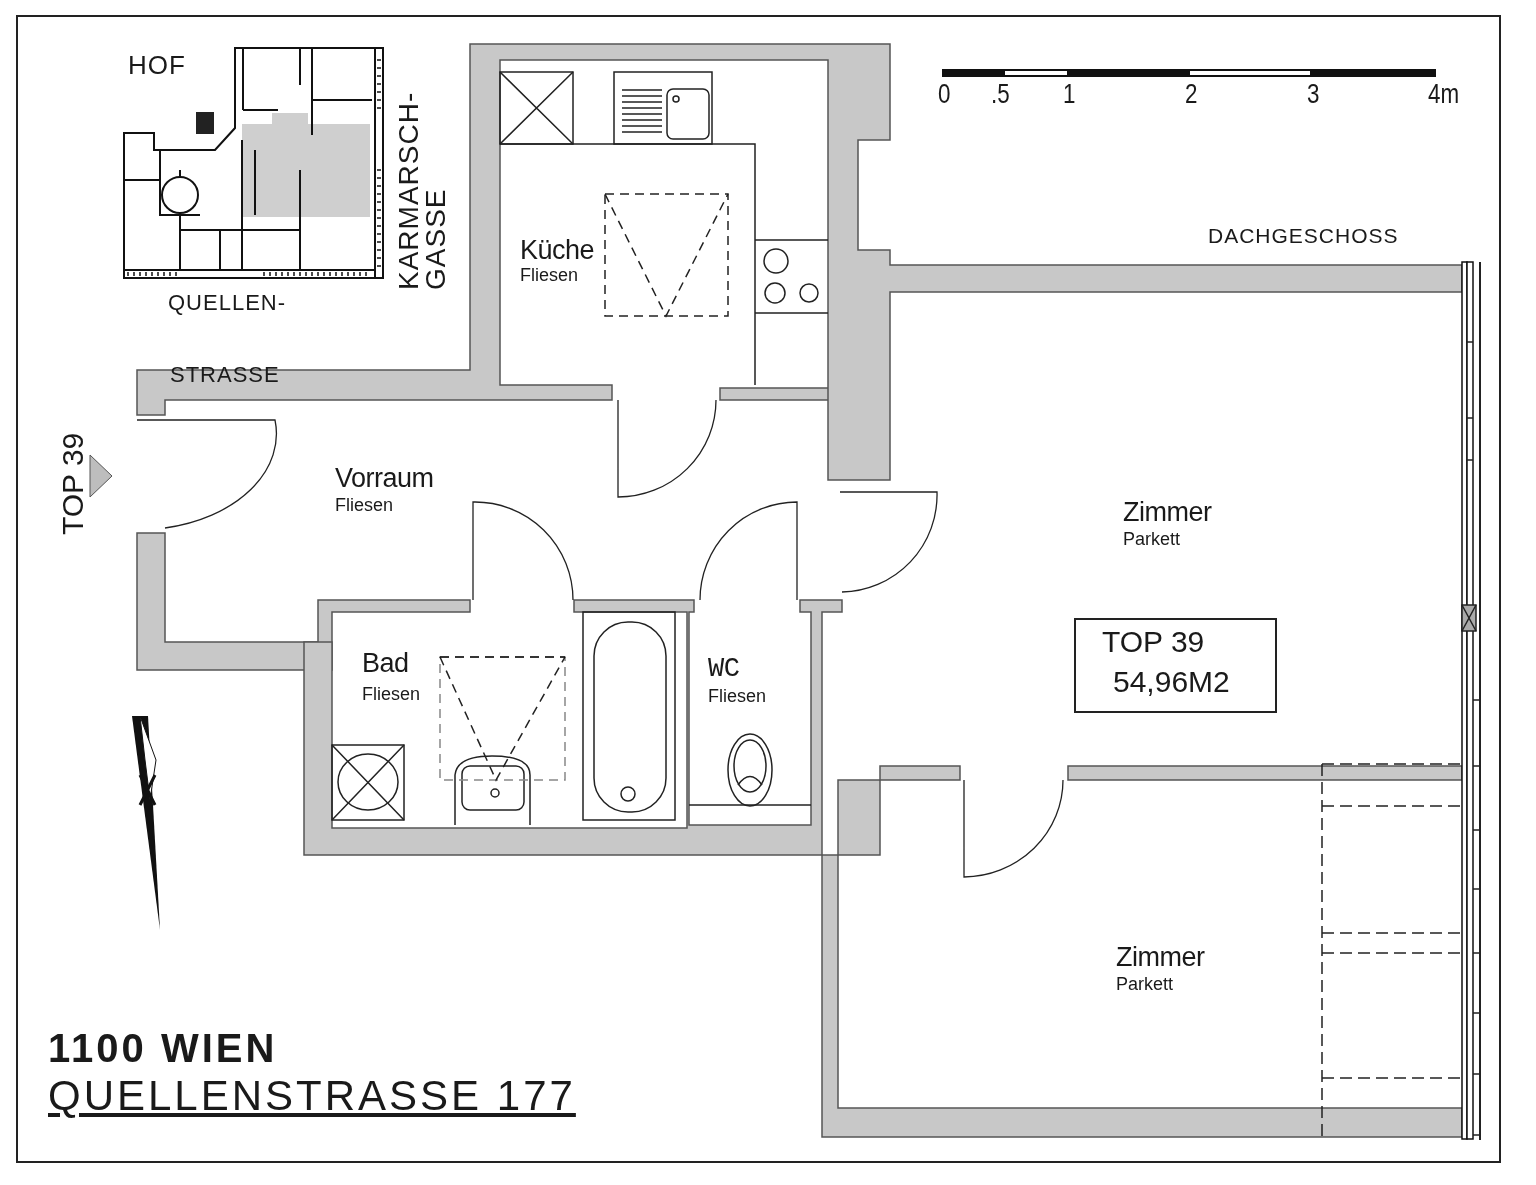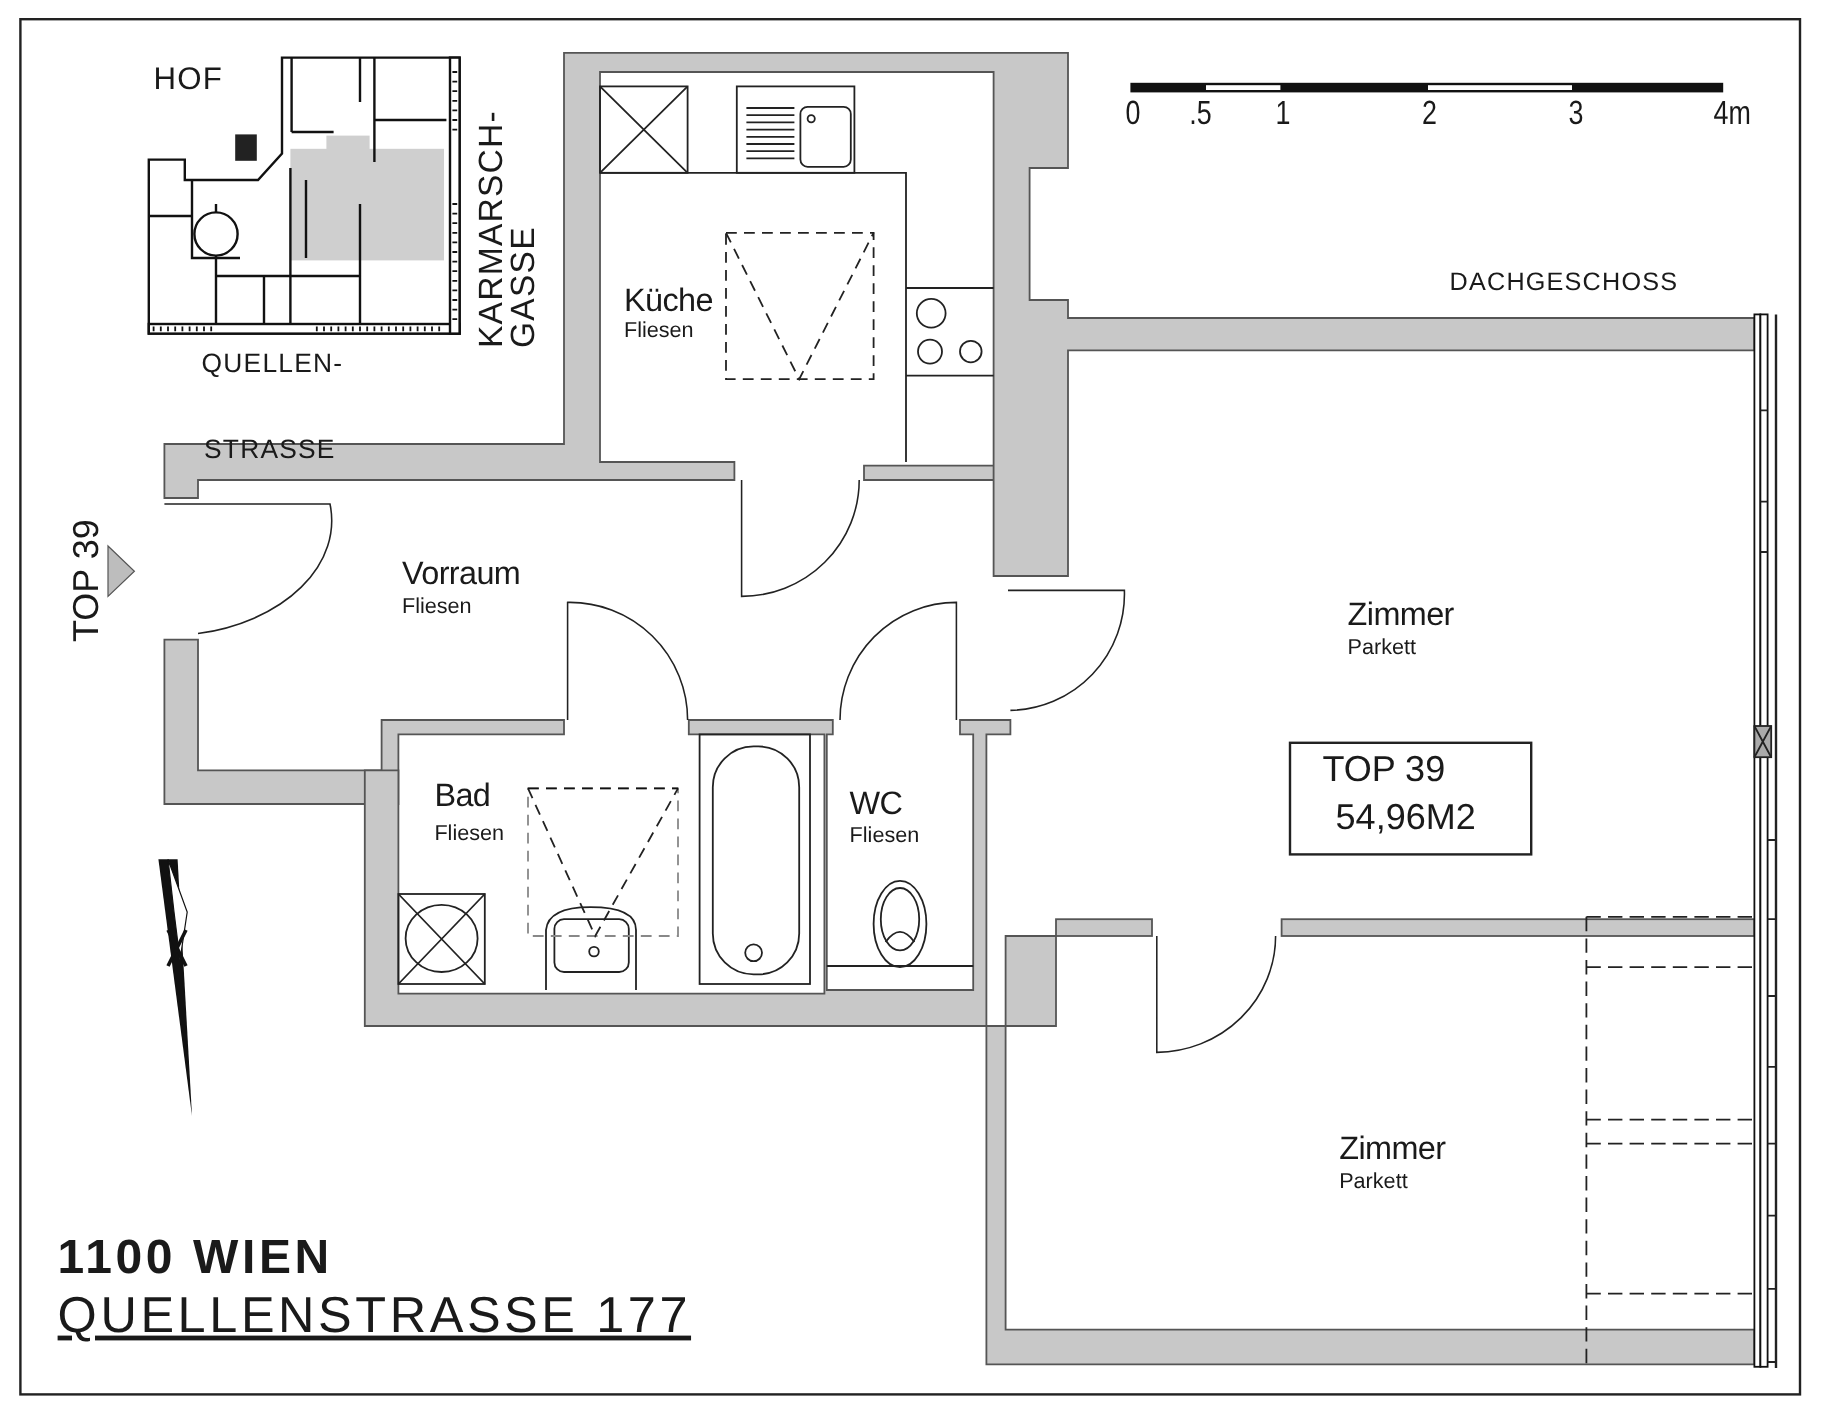--- a/index.html
+++ b/index.html
@@ -152,21 +152,21 @@
 
 <span class="lbl room-name" style="left:520px;top:237px;">Küche</span>
 <span class="lbl room-floor" style="left:520px;top:266px;">Fliesen</span>
 
 <span class="lbl room-name" style="left:335px;top:465px;">Vorraum</span>
 <span class="lbl room-floor" style="left:335px;top:496px;">Fliesen</span>
 
 <span class="lbl room-name" style="left:362px;top:650px;">Bad</span>
 <span class="lbl room-floor" style="left:362px;top:685px;">Fliesen</span>
 
-<span class="lbl room-name" style="left:708px;top:656px;">WC</span>
+<span class="lbl room-name" style="left:708px;top:656px;font-family:Liberation Mono, monospace;">WC</span>
 <span class="lbl room-floor" style="left:708px;top:687px;">Fliesen</span>
 
 <span class="lbl room-name" style="left:1123px;top:499px;">Zimmer</span>
 <span class="lbl room-floor" style="left:1123px;top:530px;">Parkett</span>
 
 <span class="lbl room-name" style="left:1116px;top:944px;">Zimmer</span>
 <span class="lbl room-floor" style="left:1116px;top:975px;">Parkett</span>
 
 <div id="unit-box"></div>
 <span id="unit-top" class="lbl">TOP 39</span>

